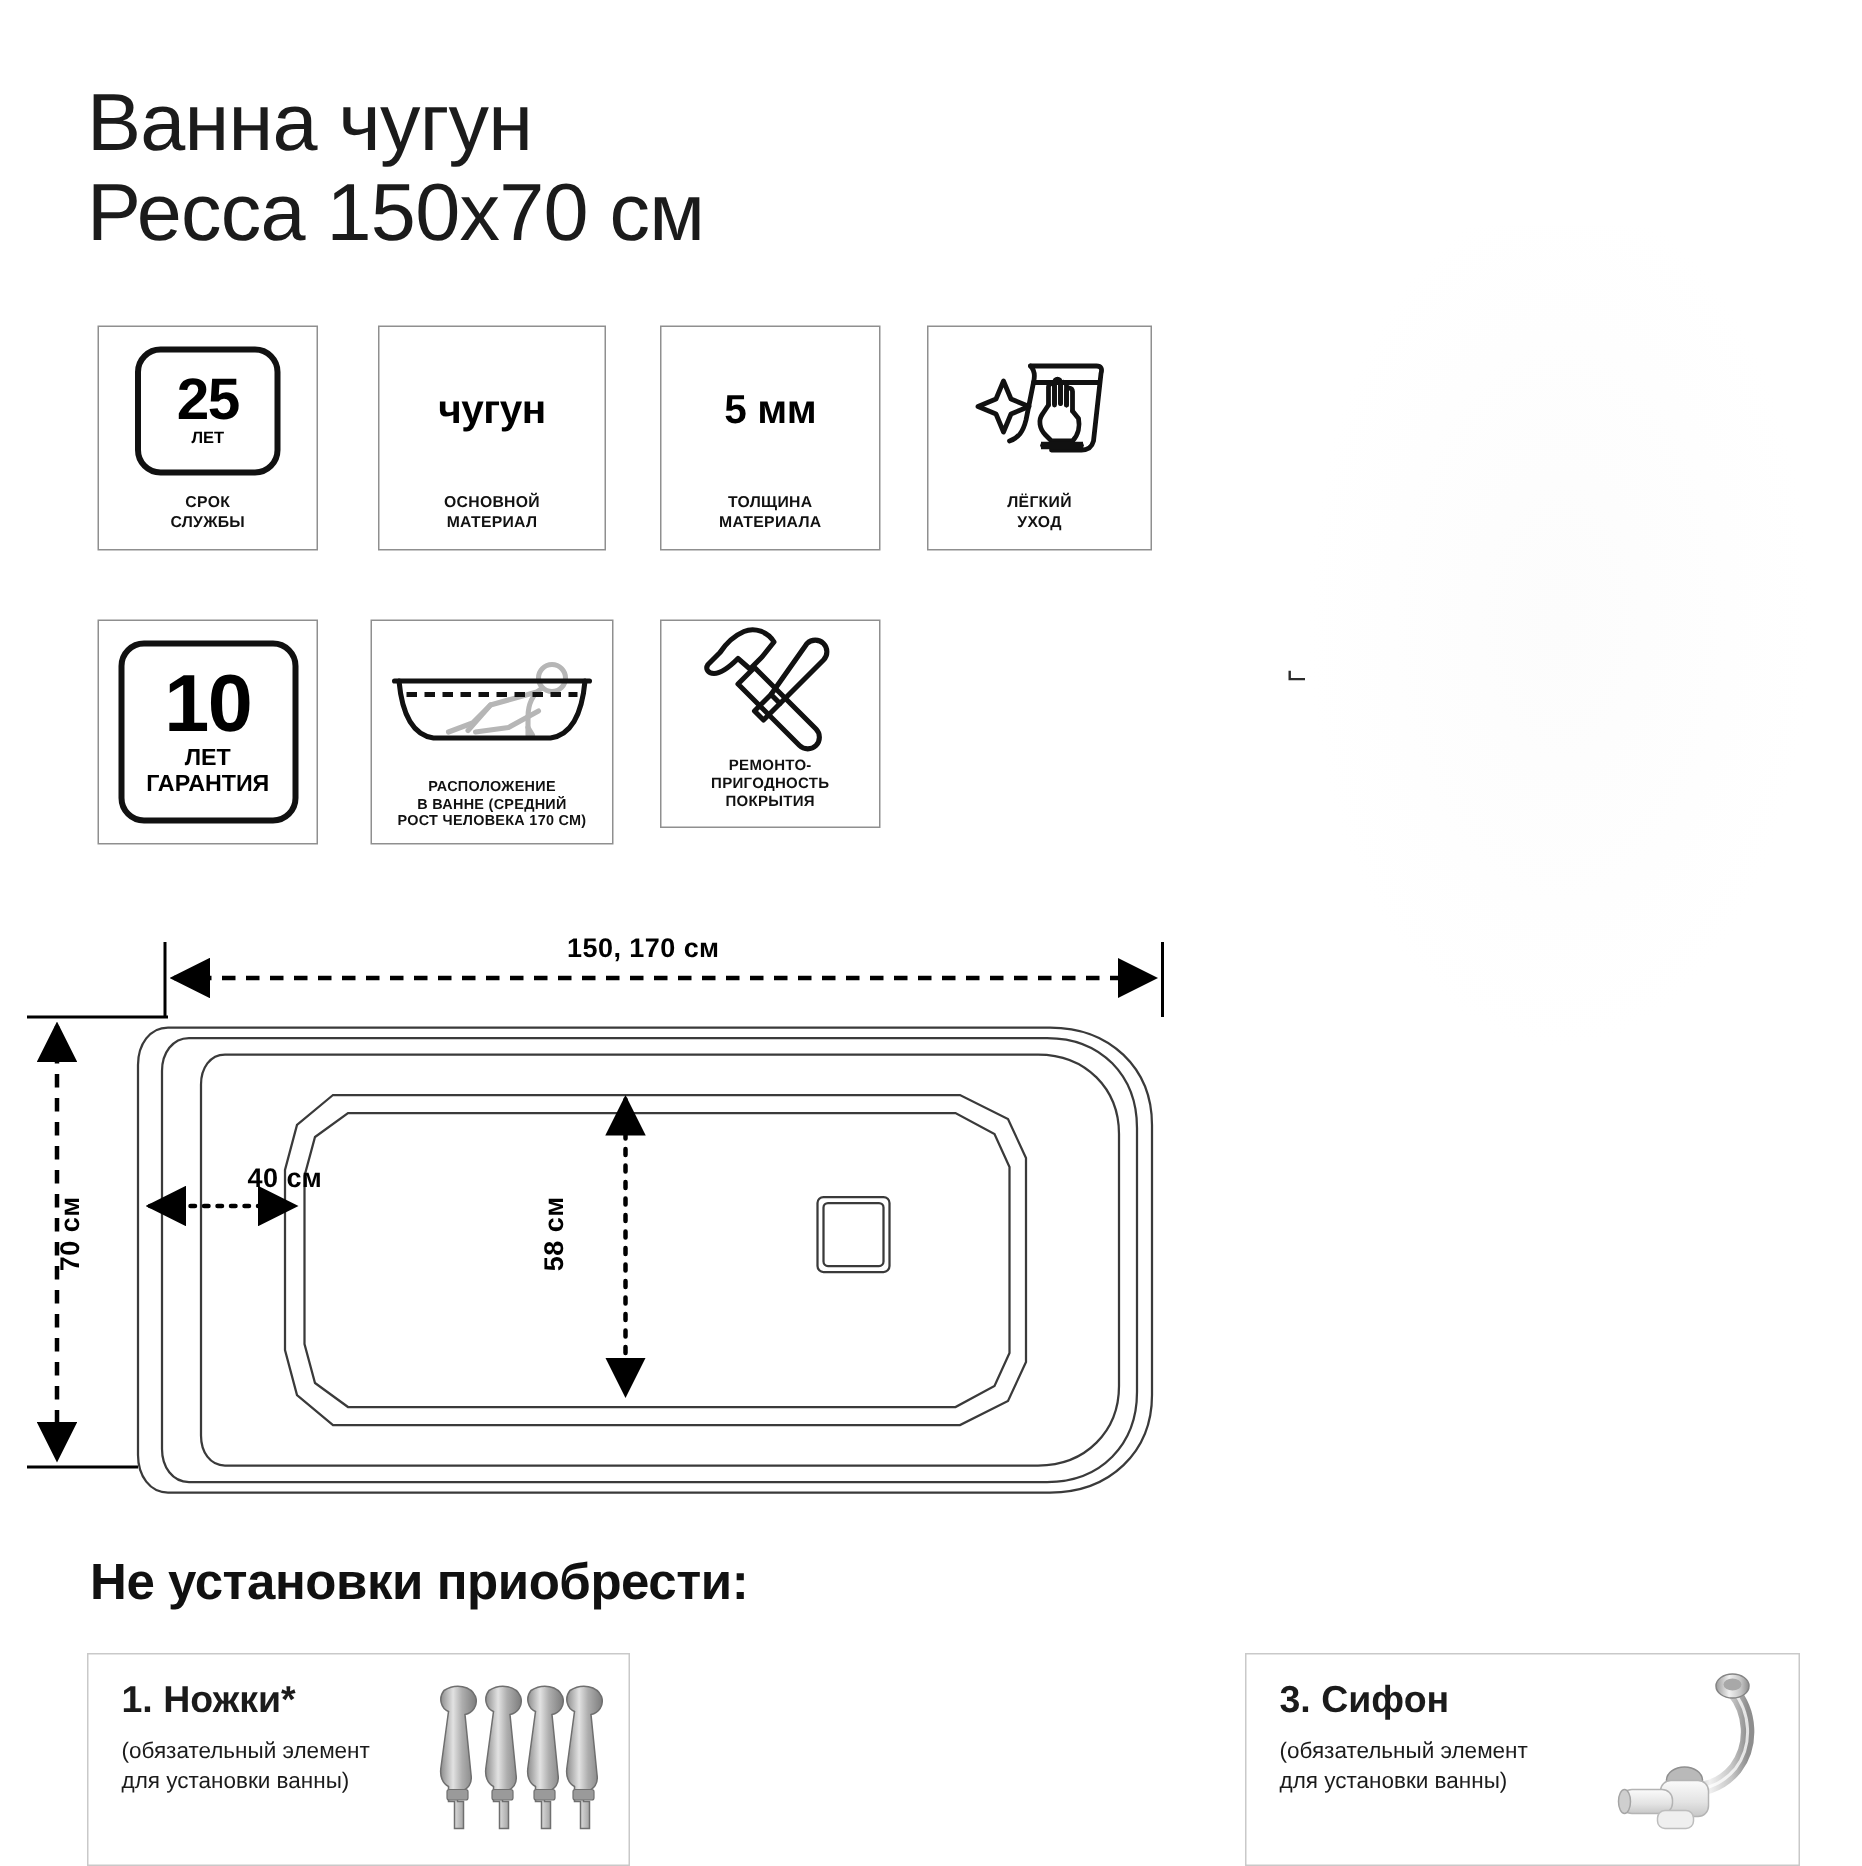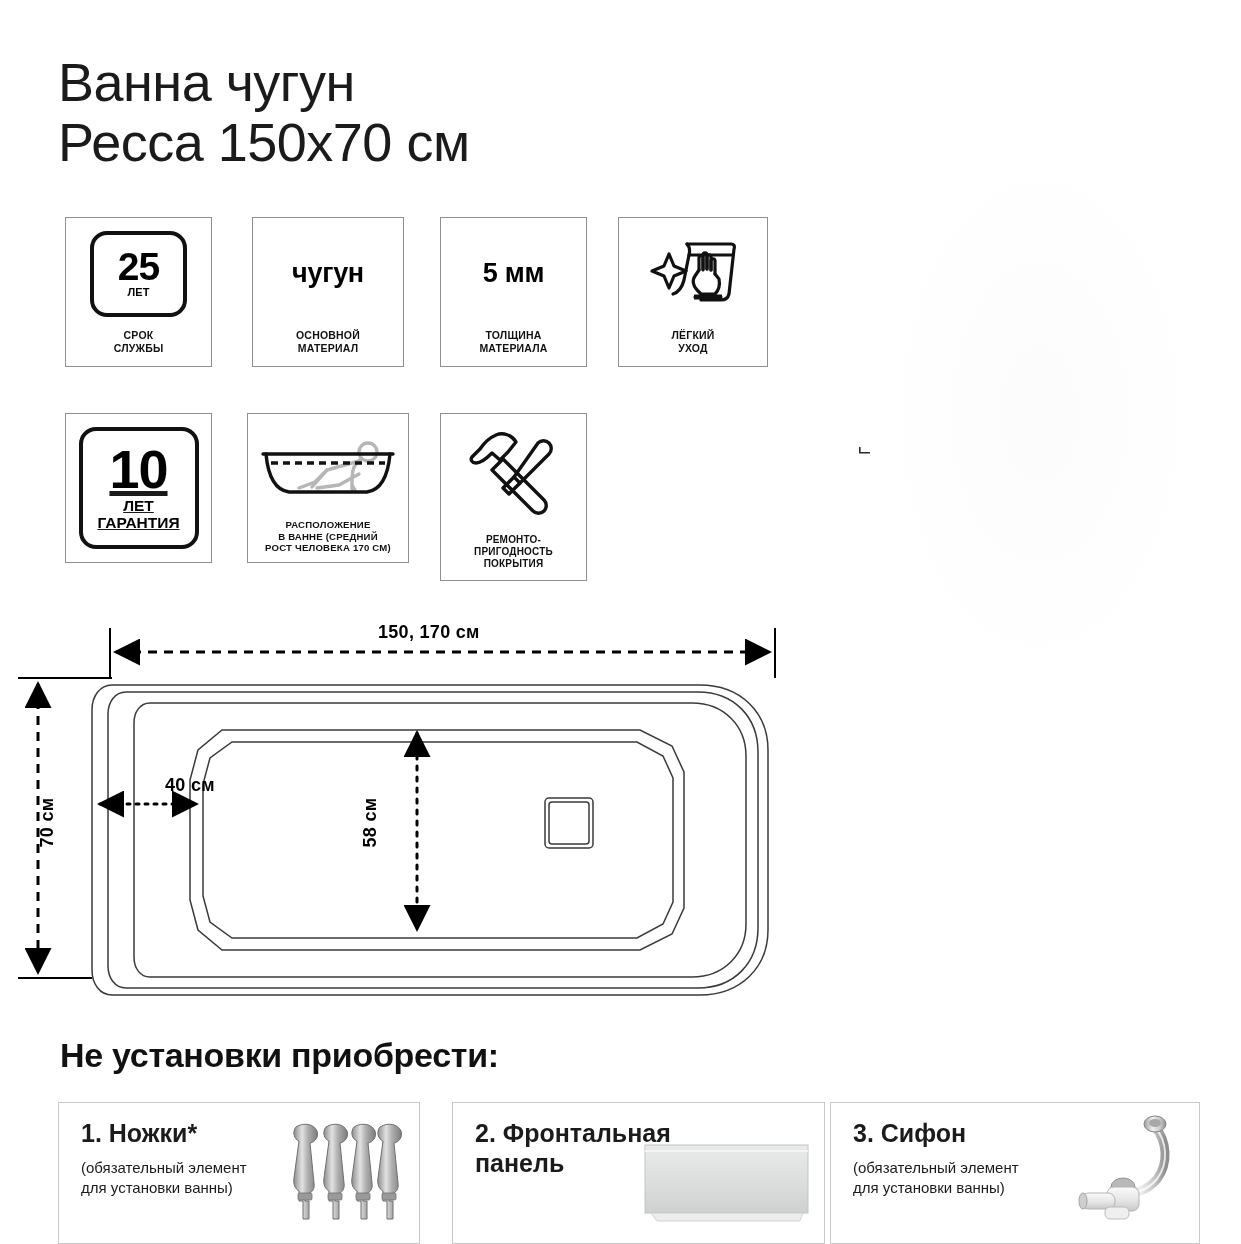--- a/index.html
+++ b/index.html
@@ -149,21 +149,21 @@
           <path d="M56 36 L52 42 C49 46 50 52 54 56 L58 60 L72 60 C76 56 77 50 76 45 L72 40"></path>
           <path d="M52 63 L78 63"></path>
         </g>
         <rect x="51" y="60.5" width="28" height="5" fill="#111"></rect>
       </svg>
     </div>
     <div class="badge-caption" style="white-space:pre-line;padding-bottom:12px;">ЛЁГКИЙ
 УХОД</div>
   </div>
 
-  <div class="badge" style="left:65px;top:413px;width:147px;height:150px;justify-content:center;text-decoration:underline;">
+  <div class="badge" style="left:65px;top:413px;width:147px;height:150px;justify-content:center;">
     <div class="badge-inner" style="height:150px;">
       <div class="rounded-box" style="width:120px;height:122px;">
         <div class="big-num" style="font-size:54px;">10</div>
         <div class="sub-num" style="font-size:15.5px;line-height:17px;text-align:center;white-space:pre-line;margin-top:2px;">ЛЕТ
 ГАРАНТИЯ</div>
       </div>
     </div>
   </div>
 
   <div class="badge" style="left:247px;top:413px;width:162px;height:150px;">
@@ -185,21 +185,21 @@
         </g>
 
         <path d="M16 33 L130 33" fill="none" stroke="#111" stroke-width="3.4" stroke-dasharray="7 5"></path>
       </svg>
     </div>
     <div class="badge-caption" style="white-space:pre-line;padding-bottom:8px;font-size:9.6px;line-height:11.6px;">РАСПОЛОЖЕНИЕ
 В ВАННЕ (СРЕДНИЙ
 РОСТ ЧЕЛОВЕКА 170 СМ)</div>
   </div>
 
-  <div class="badge" style="left:440px;top:413px;width:147px;height:168px;">
+  <div class="badge" style="left:440px;top:413px;width:147px;height:139px;">
     <div class="badge-inner" style="height:95px;">
       <svg width="104" height="90" viewBox="0 0 104 90">
         <g fill="none" stroke="#111" stroke-width="3.4" stroke-linejoin="round" stroke-linecap="round">
 
           <path d="M34 6 C41 3 50 6 54 13 L46 23 L38 31 L30 24 C24 30 19 34 14 34 C10 34 8 31 10 28 L18 20 C22 14 27 9 34 6 Z"></path>
 
           <path d="M41 30 L82 71 C85 74 85 79 82 82 C79 85 74 85 71 82 L30 41 Z"></path>
 
           <path d="M76 14 C79 11 84 11 87 14 C90 17 90 22 87 25 L58 54 L47 65 L41 59 L52 48 Z"></path>
           <path d="M52 48 L58 54"></path>
@@ -306,38 +306,20 @@
           </g>
           <g transform="translate(90,0)">
             <path d="M6 6 C14 1 24 3 27 10 C29 16 25 21 20 22 L24 62 C25 68 22 72 17 73 L15 73 L15 80 L19 80 L19 98 L13 98 L13 80 L9 80 L9 70 C5 68 3 63 4 57 L9 20 C4 18 2 11 6 6 Z" fill="url(#mtl)" stroke="#6f6f6f" stroke-width="1"></path>
             <rect x="8" y="72" width="14" height="7" rx="1.5" fill="#9a9a9a" stroke="#6f6f6f" stroke-width="0.8"></rect>
           </g>
         </g>
       </svg>
     </div>
   </div>
 
-  <div class="acc-card" style="left:452px;width:373px;">
-    <div class="acc-title">2. Фронтальная
-панель</div>
-    <div class="acc-art" style="left:190px;top:40px;">
-      <svg width="170" height="84" viewBox="0 0 170 84">
-        <defs>
-          <linearGradient id="pnl" x1="0" y1="0" x2="0" y2="1">
-            <stop offset="0%" stop-color="#e9eaea"></stop>
-            <stop offset="55%" stop-color="#dcdddd"></stop>
-            <stop offset="100%" stop-color="#cfd0d0"></stop>
-          </linearGradient>
-        </defs>
-        <rect x="2" y="2" width="163" height="68" fill="url(#pnl)" stroke="#c2c3c3" stroke-width="1"></rect>
-        <path d="M8 70 L160 70 L157 78 L14 78 Z" fill="#eceded" stroke="#c9caca" stroke-width="0.8"></path>
-        <line x1="2" y1="8" x2="165" y2="8" stroke="#f3f4f4" stroke-width="2"></line>
-      </svg>
-    </div>
-  </div>
 
   <div class="acc-card" style="left:830px;width:370px;">
     <div class="acc-title">3. Сифон</div>
     <div class="acc-note" style="top:55px;">(обязательный элемент
 для установки ванны)</div>
     <div class="acc-art" style="left:240px;top:8px;">
       <svg width="120" height="120" viewBox="0 0 120 120">
         <defs>
           <linearGradient id="chr" x1="0" y1="0" x2="1" y2="0">
             <stop offset="0%" stop-color="#9c9c9c"></stop>

